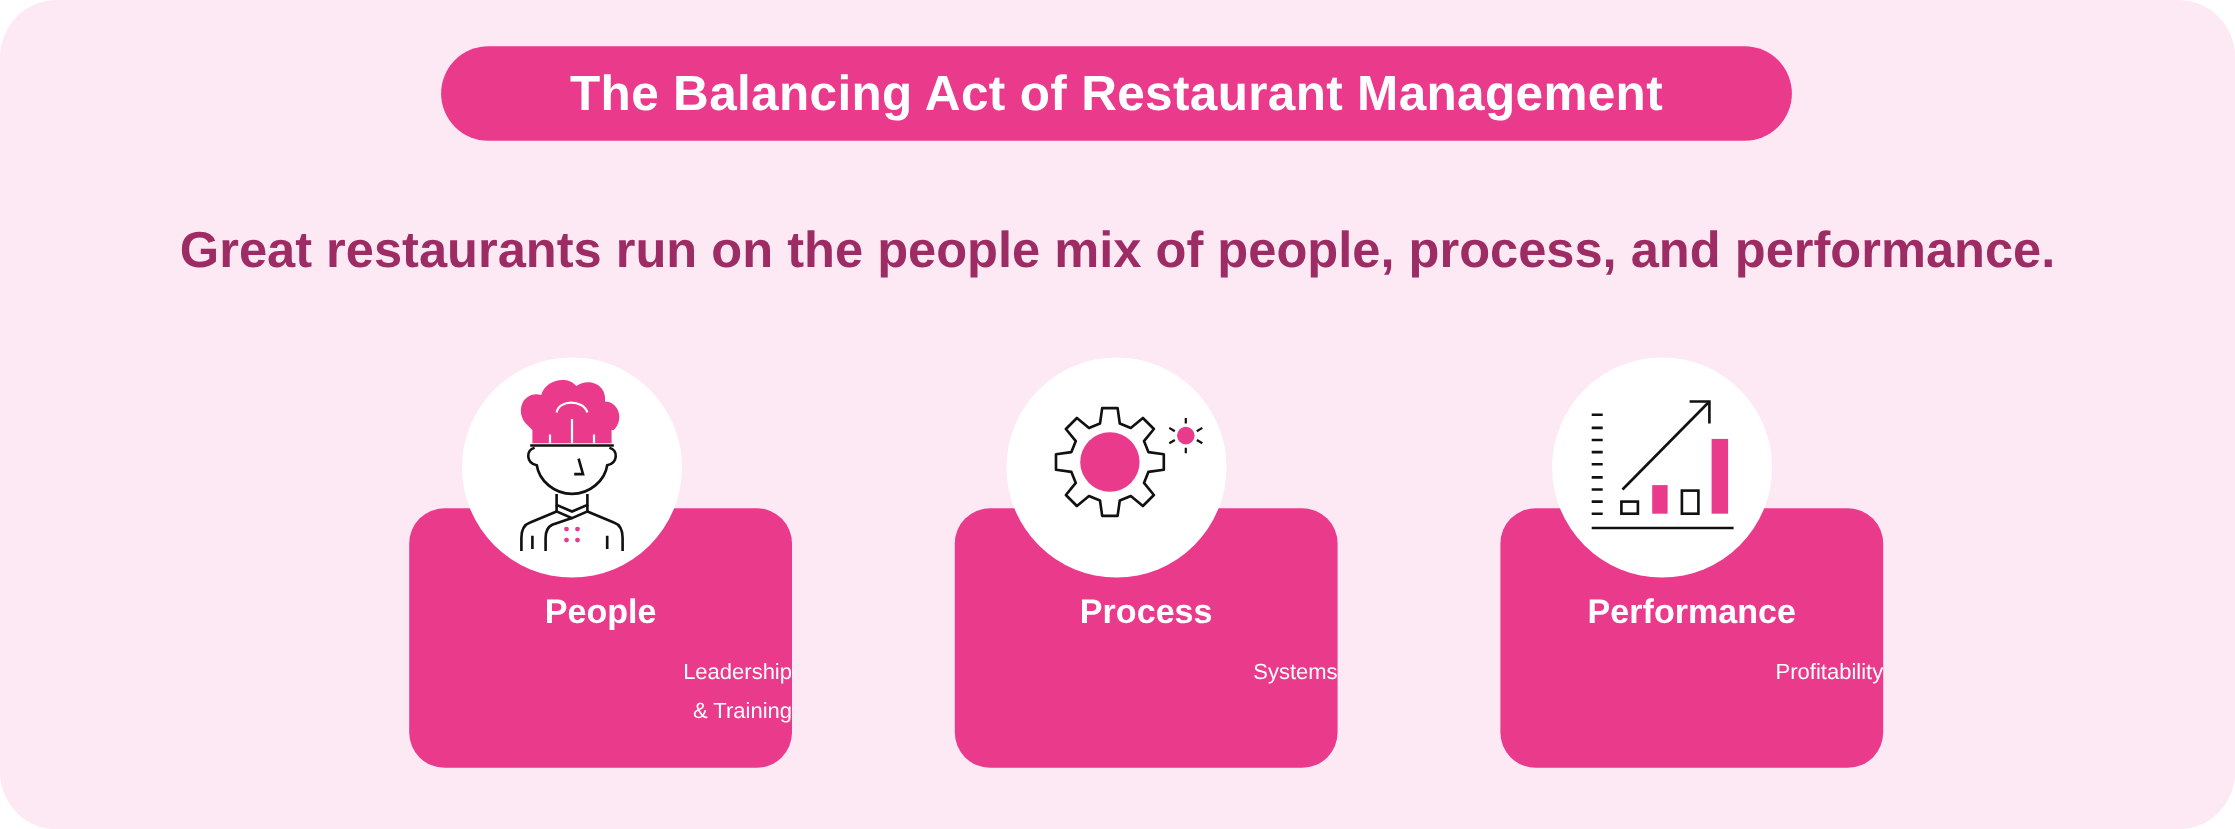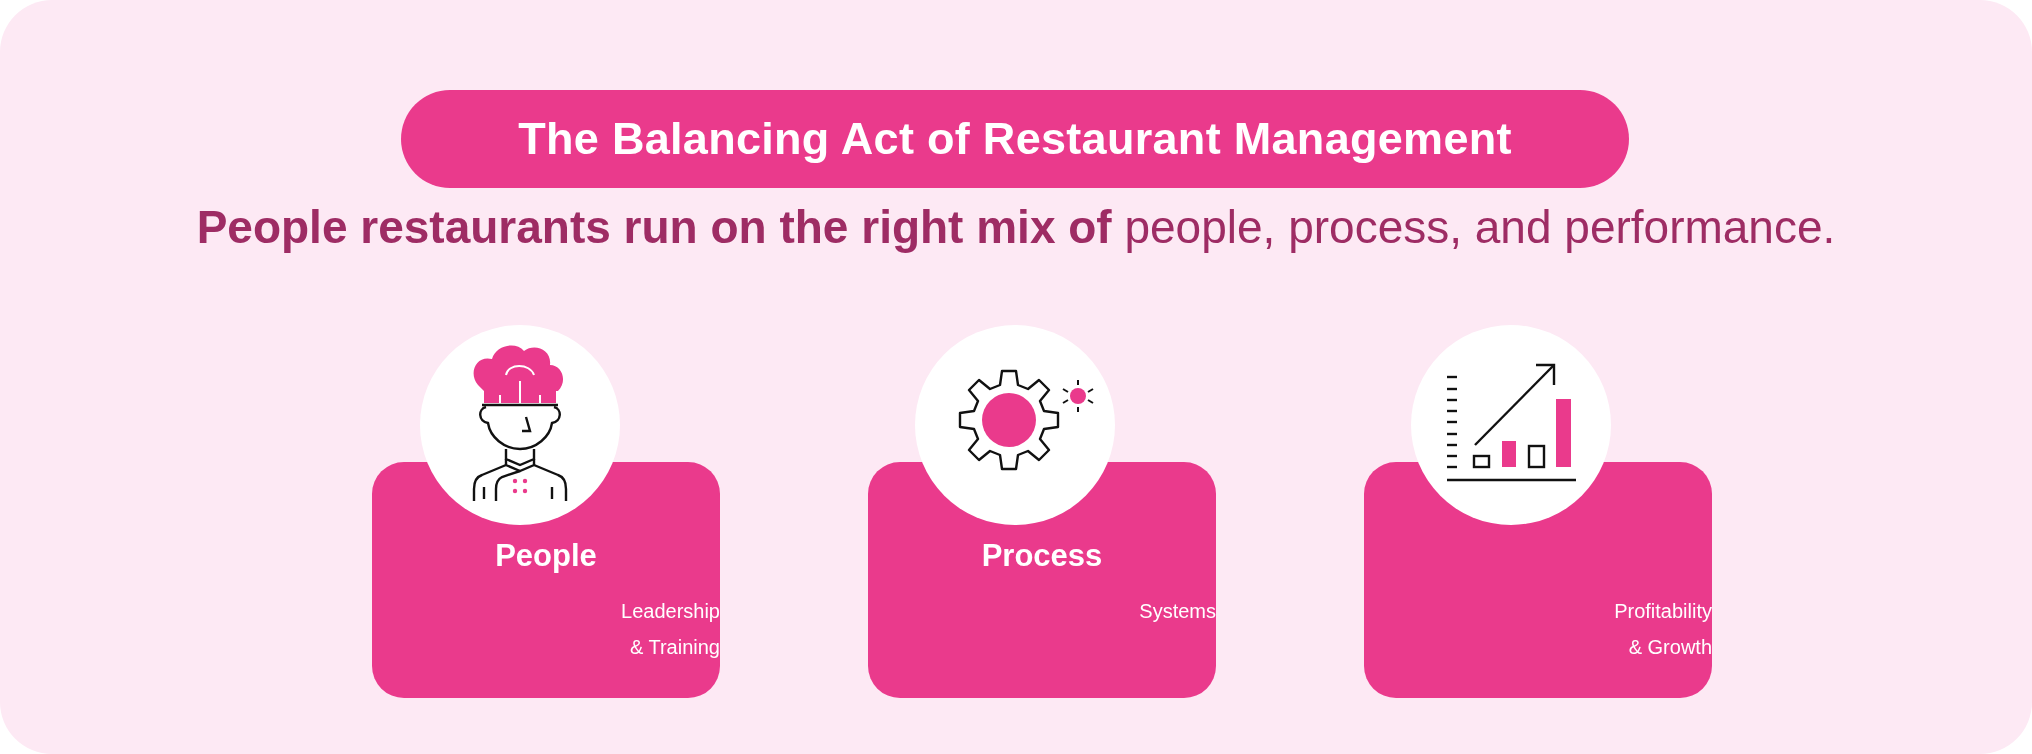--- a/index.html
+++ b/index.html
@@ -1,38 +1,38 @@
 <!DOCTYPE html>
 <html><head>
 <meta charset="utf-8">
 <style>
   html, body { margin:0; padding:0; background:#ffffff; }
   body { width:2032px; height:754px; position:relative; overflow:hidden; font-family:"Liberation Sans", "DejaVu Sans", sans-serif; }
   .frame { position:absolute; left:0; top:0; width:2032px; height:754px; background:#fde9f4; border-radius:52px; }
-  .title-pill { position:absolute; left:401px; top:42px; width:1228px; height:98px; border-radius:49px; background:#ea3a8c; display:flex; align-items:center; justify-content:center;margin-top:48px; }
+  .title-pill { position:absolute; left:401px; top:42px; width:1228px; height:86px; border-radius:49px; background:#ea3a8c; display:flex; align-items:center; justify-content:center; }
   .title-pill span { color:#ffffff; font-weight:700; font-size:45px; letter-spacing:0.3px; white-space:nowrap; }
   .subtitle { position:absolute; left:0; width:2032px; top:200px; text-align:center; color:#9e2c64; font-size:46px; font-weight:700; white-space:nowrap; letter-spacing:0px; }
-  .subtitle .strong { font-weight:400; }
+  .subtitle .strong { font-weight:700; }
   .card { position:absolute; top:462px; width:348px; height:236px; background:#ea3a8c; border-radius:32px; }
   .circle { position:absolute; top:325px; width:200px; height:200px; border-radius:50%; background:#ffffff; display:flex; align-items:center; justify-content:center; }
   .circle svg { display:block; }
   .card-title { position:absolute; left:0; width:100%; top:76px; text-align:center; color:#ffffff; font-weight:700; font-size:31px; white-space:nowrap; }
   .card-desc { position:absolute; left:0; width:100%; top:131px; text-align:right; color:#ffffff; font-size:20px; line-height:36px; }
   .card-desc div { white-space:nowrap; }
 </style>
 </head>
 <body>
 
 <div class="frame">
 
   <div class="title-pill">
     <span>The Balancing Act of Restaurant Management</span>
   </div>
 
-  <div class="subtitle"><span>People restaurants run on the right mix of </span><span class="strong">people, process, and performance.</span></div>
+  <div class="subtitle"><span>Great restaurants run on the people mix of </span><span class="strong">people, process, and performance.</span></div>
 
   <div class="card" style="left:372px;">
     <div class="card-title">People</div>
     <div class="card-desc">
       <div>Leadership</div>
       <div>&amp; Training</div>
     </div>
   </div>
   <div class="circle" style="left:420px;">
     <svg width="200" height="200" viewBox="0 0 200 200">
@@ -76,23 +76,23 @@
       <line x1="163" y1="55" x2="163" y2="60" stroke="#111" stroke-width="2"></line>
       <line x1="163" y1="82" x2="163" y2="87" stroke="#111" stroke-width="2"></line>
       <line x1="148" y1="64" x2="153" y2="67" stroke="#111" stroke-width="2"></line>
       <line x1="173" y1="75" x2="178" y2="78" stroke="#111" stroke-width="2"></line>
       <line x1="148" y1="78" x2="153" y2="75" stroke="#111" stroke-width="2"></line>
       <line x1="173" y1="67" x2="178" y2="64" stroke="#111" stroke-width="2"></line>
     </svg>
   </div>
 
   <div class="card" style="left:1364px;">
+    <div class="card-title">Performance</div>
     <div class="card-desc">
       <div>Profitability</div>
-      <div>&amp; Growth</div>
     </div>
   </div>
   <div class="circle" style="left:1411px;">
     <svg width="200" height="200" viewBox="0 0 200 200">
       <g stroke="#111" stroke-width="2.4">
         <line x1="36" y1="52" x2="46" y2="52"></line>
         <line x1="36" y1="64" x2="46" y2="64"></line>
         <line x1="36" y1="75" x2="46" y2="75"></line>
         <line x1="36" y1="86" x2="46" y2="86"></line>
         <line x1="36" y1="97" x2="46" y2="97"></line>

